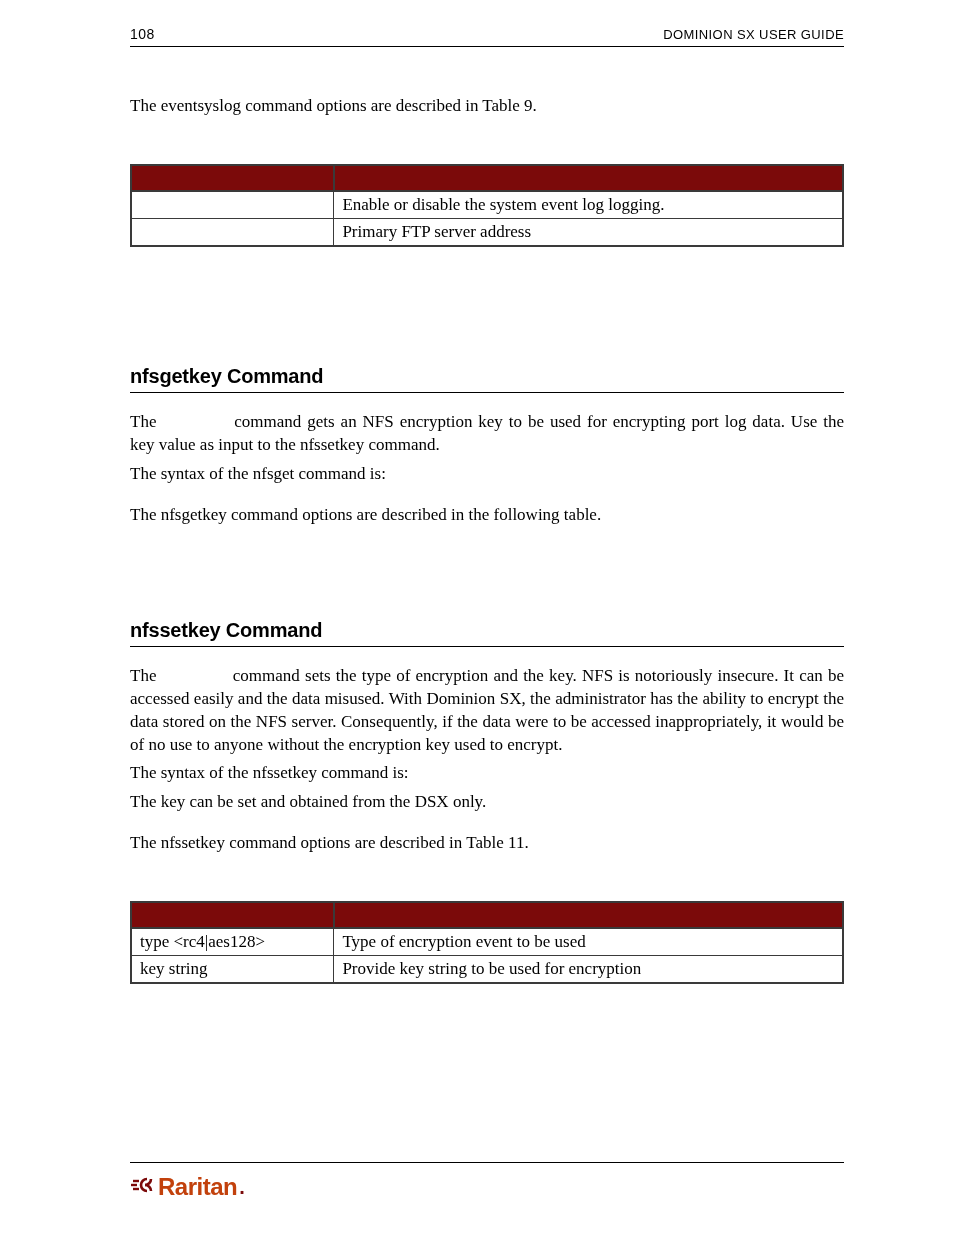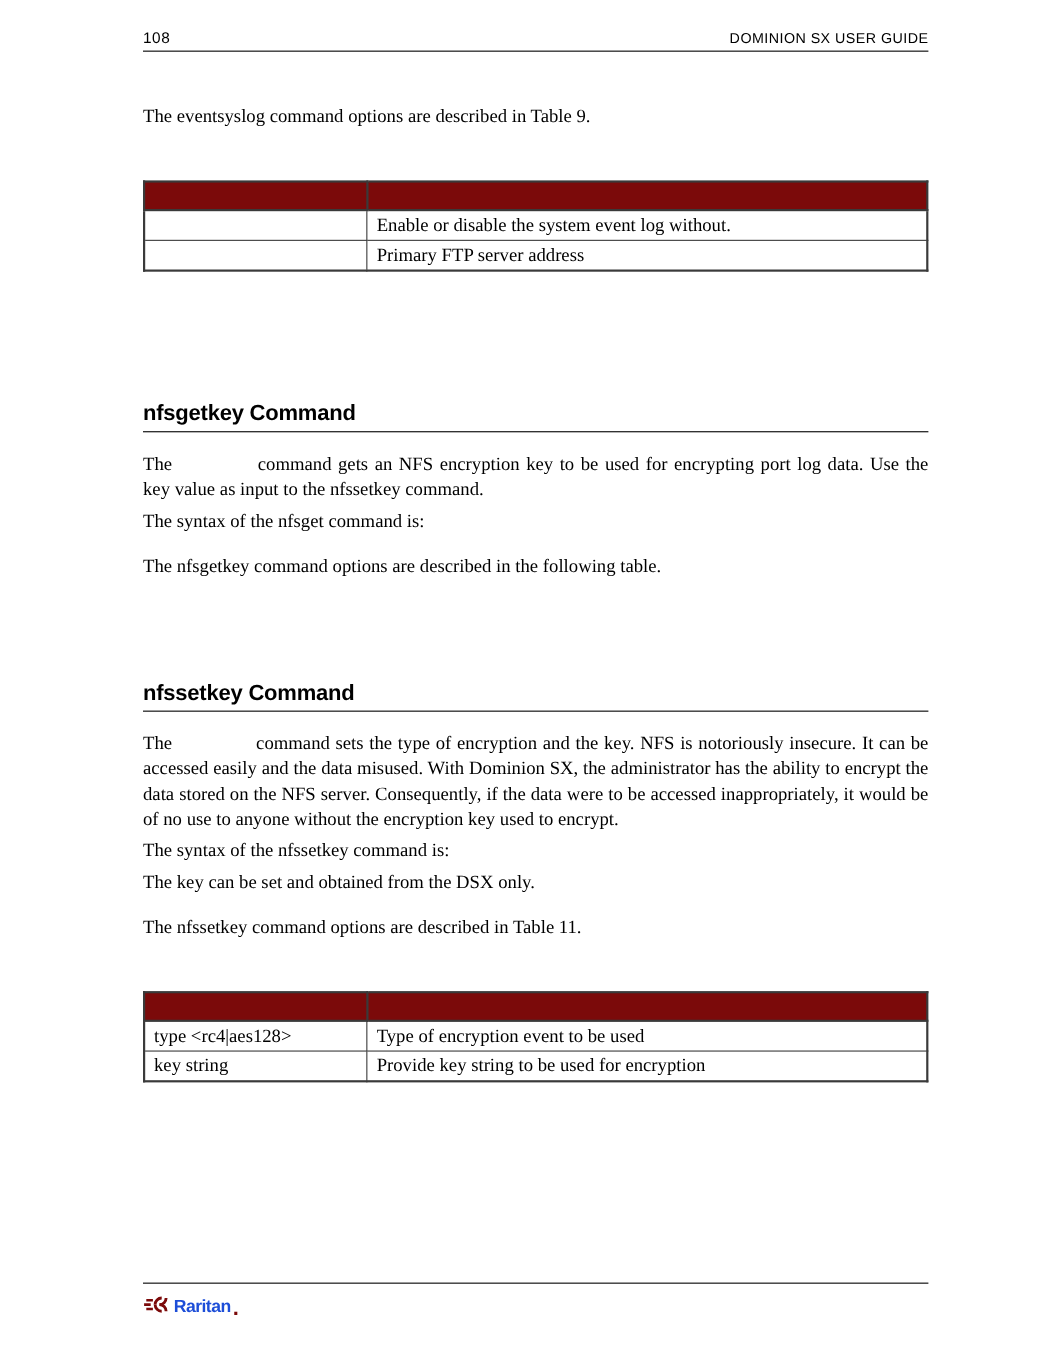--- a/index.html
+++ b/index.html
@@ -91,24 +91,24 @@
     gap: 2px;
   }
   .logo-mark {
     color: #7b0a0a;
     font-size: 20px;
     font-weight: 900;
     letter-spacing: -2px;
     font-family: Arial, sans-serif;
   }
   .logo-text {
-    color: #1d4ed8;
-    font-family: Arial, Helvetica, sans-serif;
-    font-weight: 900;
-    font-size: 16px;
+    color: #c2410c;
+    font-family: Arial, Helvetica, sans-serif;
+    font-weight: 900;
+    font-size: 24px;
     letter-spacing: -0.5px;
   }
   .logo-dot {
     color: #7b0a0a;
     font-family: Arial, sans-serif;
     font-weight: 900;
     font-size: 20px;
   }
 </style>
 </head>
@@ -131,21 +131,21 @@
       </colgroup>
     <thead>
       <tr>
         <th></th>
         <th></th>
       </tr>
     </thead>
     <tbody>
       <tr>
         <td></td>
-        <td>Enable or disable the system event log without.</td>
+        <td>Enable or disable the system event log logging.</td>
       </tr>
       <tr>
         <td></td>
         <td>Primary FTP server address</td>
       </tr>
     </tbody>
   </table>
 
   <div class="gap-large"></div>
 

